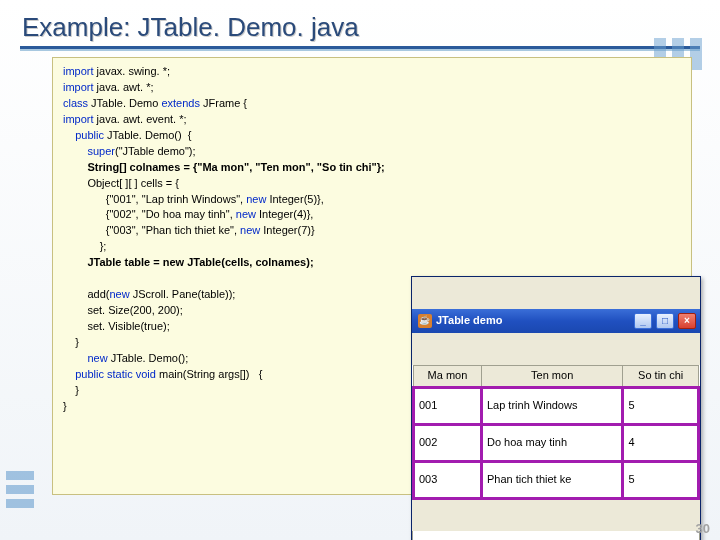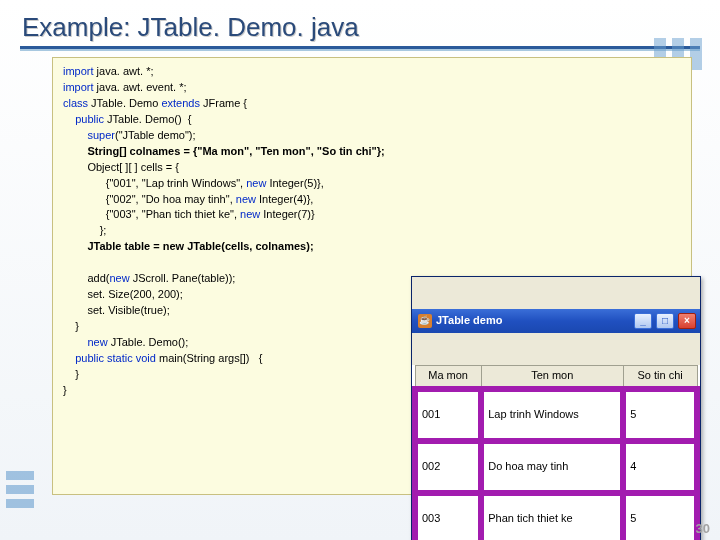--- a/index.html
+++ b/index.html
@@ -119,22 +119,22 @@
     font-size: 11px;
   }
   .table th {
     background: #ece9d8;
     border: 1px solid #a0a090;
     font-weight: normal;
     padding: 2px 4px;
     text-align: center;
   }
   .table td {
-    border: 6px solid #a21caf;
-    padding: 15px 4px;
+    border: 3px solid #a21caf;
+    padding: 9px 4px;
   }
   .table-body-spacer {
     background: #fff;
     height: 72px;
     border: 1px solid #a0a090;
     border-top: none;
   }
   .page-num {
     position: absolute;
     right: 10px;
@@ -155,23 +155,24 @@
       <span></span>
       <span></span>
     </div>
   <div class="accent-bl">
       <span></span>
       <span></span>
       <span></span>
     </div>
 
   <div class="code-box">
+    <div><span class="kw">import</span><span> javax. swing. *;</span></div>
     <div><span class="kw">import</span><span> java. awt. *;</span></div>
+    <div><span class="kw">class</span><span> JTable. Demo </span><span class="kw">extends</span><span> JFrame {</span></div>
     <div><span class="kw">import</span><span> java. awt. event. *;</span></div>
-    <div><span class="kw">class</span><span> JTable. Demo </span><span class="kw">extends</span><span> JFrame {</span></div>
     <div><span class="kw">    public</span><span> JTable. Demo()  {</span></div>
     <div><span class="kw">        super</span><span>("JTable demo");</span></div>
     <div class="bold">        String[] colnames = {"Ma mon", "Ten mon", "So tin chi"};</div>
     <div>        Object[ ][ ] cells = {</div>
     <div><span>              {"001", "Lap trinh Windows", </span><span class="kw">new</span><span> Integer(5)},</span></div>
     <div><span>              {"002", "Do hoa may tinh", </span><span class="kw">new</span><span> Integer(4)},</span></div>
     <div><span>              {"003", "Phan tich thiet ke", </span><span class="kw">new</span><span> Integer(7)}</span></div>
     <div>            };</div>
     <div class="bold">        JTable table = new JTable(cells, colnames);</div>
     <div> </div>

